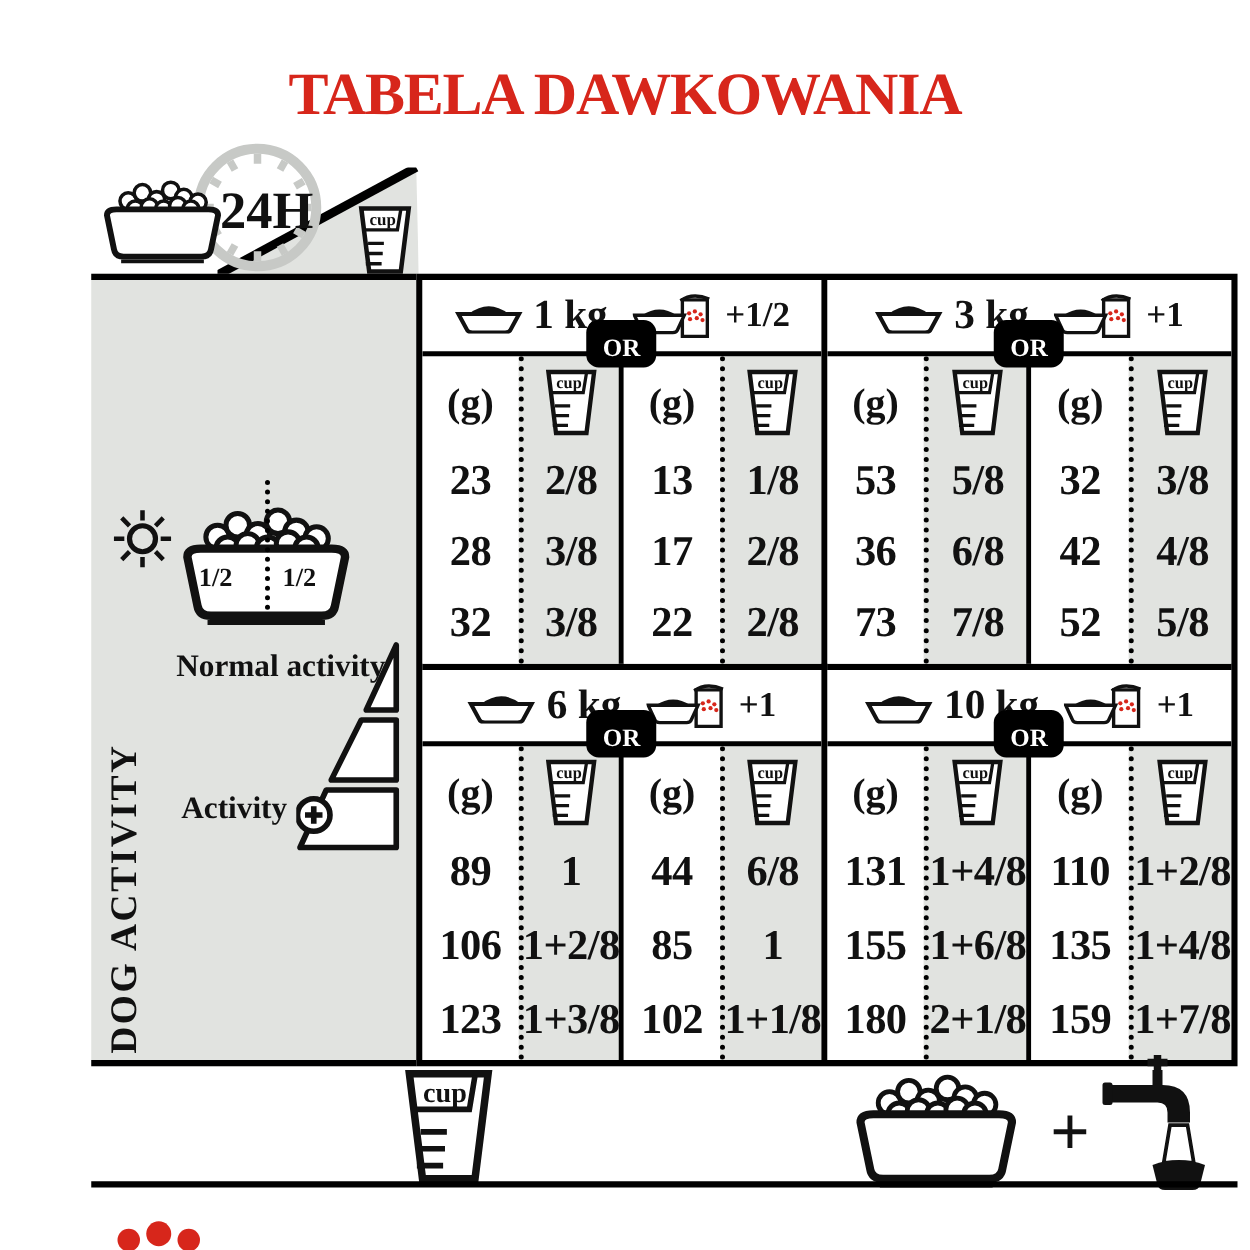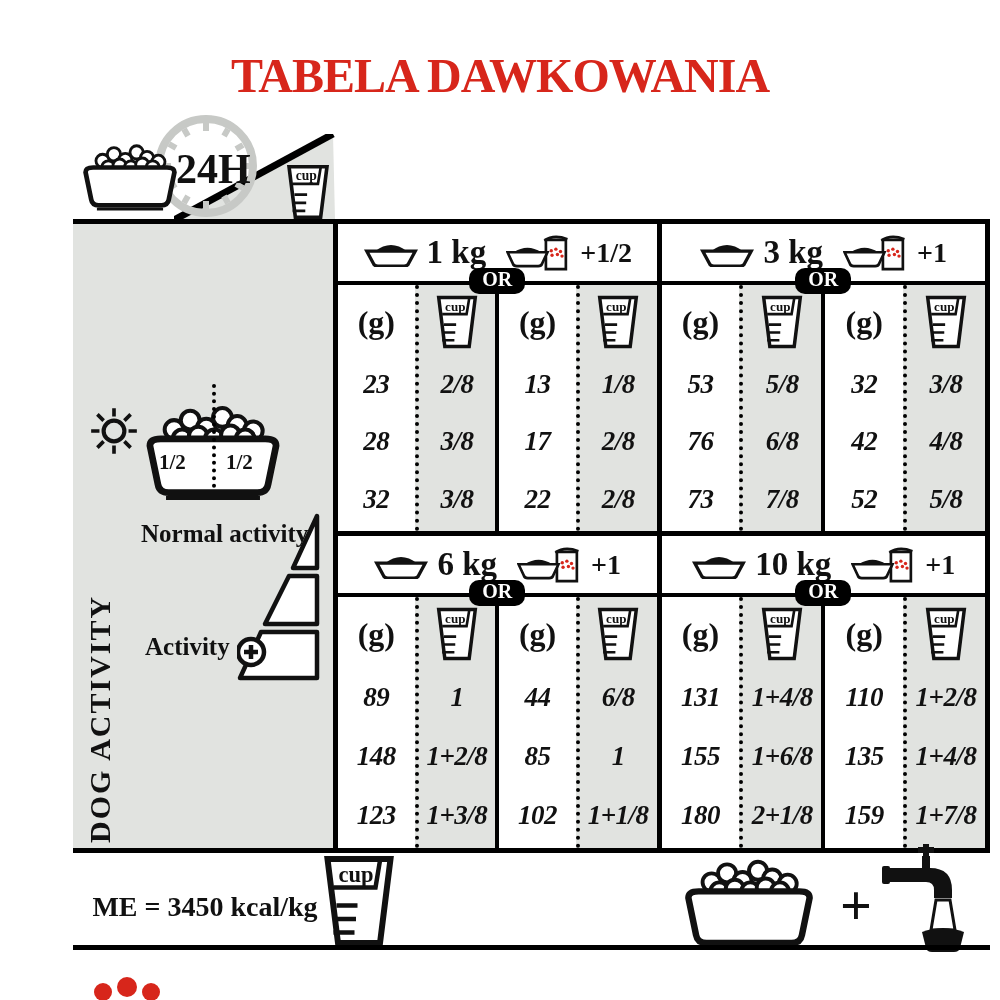--- a/index.html
+++ b/index.html
@@ -36,31 +36,31 @@
   .sec{display:flex;flex-direction:column;min-width:0;min-height:0;}
   .sec.bR{border-right:5px solid #000;}
   .sec.bB{border-bottom:5px solid #000;}
   .strip{height:57px;border-bottom:4px solid #000;position:relative;display:flex;align-items:center;
          justify-content:center;gap:8px;background:#fff;}
   .sbowl{width:56px;height:28px;}
   .pbowl{width:66px;height:40px;margin-left:12px;}
   .wt{font-size:33px;}
   .pq{font-size:28px;}
   .orb{position:absolute;left:50%;bottom:-13px;transform:translateX(-50%);background:#000;color:#fff;
-       font-size:20px;padding:1px 13px 5px;border-radius:10px;line-height:1;z-index:2;}
+       font-size:20px;padding:13px 13px 5px;border-radius:10px;line-height:1;z-index:2;}
   .cols{flex:1;display:flex;min-height:0;}
   .subcol{flex:1;display:flex;min-width:0;}
   .subcol.second{border-left:4px solid #000;}
   .gcol{flex:1;background:#fff;display:flex;flex-direction:column;align-items:center;min-width:0;}
   .cupcol{flex:1;background:#e1e3e0;border-left:4px dotted #000;display:flex;flex-direction:column;
           align-items:center;min-width:0;}
   .chead{height:74px;display:flex;align-items:center;justify-content:center;font-size:32px;}
   .cupico{width:46px;height:54px;}
-  .val{flex:1;display:flex;align-items:center;justify-content:center;font-size:27px;letter-spacing:-0.5px;
-       padding-bottom:6px;font-style:italic;}
+  .val{flex:1;display:flex;align-items:center;justify-content:center;font-size:34px;letter-spacing:-0.5px;
+       padding-bottom:6px;}
   
   .meline{left:90px;top:843px;width:230px;text-align:center;font-size:28px;}
   .bigcup{left:320px;top:806px;width:78px;height:94px;}
   .equiv{left:404px;top:845px;font-size:28px;}
   .fbowl{left:662px;top:806px;width:174px;height:98px;}
   .fplus{left:840px;top:826px;font-size:56px;}
   .tapsvg{left:872px;top:794px;width:100px;height:112px;}
   .fline{left:73px;top:897px;width:917px;height:5px;background:#000;}
   
   .barL{left:0;top:961px;width:64px;height:23px;background:#d7261b;}
@@ -266,21 +266,21 @@
             <use href="#sym-pouchbowl"></use>
           </svg>
         <span class="pq">+1</span>
         <div class="orb">OR</div>
       </div>
       <div class="cols">
         <div class="subcol">
           <div class="gcol">
             <div class="chead">(g)</div>
             <div class="val">53</div>
-            <div class="val">76</div>
+            <div class="val">36</div>
             <div class="val">73</div>
           </div>
           <div class="cupcol">
             <div class="chead">
               <svg class="cupico" viewBox="0 0 52 62">
                 <path d="M5,3 L47,3 L40,59 L12,59 Z" fill="#fff" stroke="#111" stroke-width="4"></path>
                 <path d="M11,34 H25 M10,43 H24 M9,52 H23" stroke="#111" stroke-width="3" fill="none"></path>
                 <path d="M9,22 H37 L40,4" stroke="#111" stroke-width="3" fill="none"></path>
                 <text x="24" y="18" text-anchor="middle" font-size="15" font-weight="bold" fill="#111">cup</text>
               </svg>
@@ -324,21 +324,21 @@
             <use href="#sym-pouchbowl"></use>
           </svg>
         <span class="pq">+1</span>
         <div class="orb">OR</div>
       </div>
       <div class="cols">
         <div class="subcol">
           <div class="gcol">
             <div class="chead">(g)</div>
             <div class="val">89</div>
-            <div class="val">148</div>
+            <div class="val">106</div>
             <div class="val">123</div>
           </div>
           <div class="cupcol">
             <div class="chead">
               <svg class="cupico" viewBox="0 0 52 62">
                 <path d="M5,3 L47,3 L40,59 L12,59 Z" fill="#fff" stroke="#111" stroke-width="4"></path>
                 <path d="M11,34 H25 M10,43 H24 M9,52 H23" stroke="#111" stroke-width="3" fill="none"></path>
                 <path d="M9,22 H37 L40,4" stroke="#111" stroke-width="3" fill="none"></path>
                 <text x="24" y="18" text-anchor="middle" font-size="15" font-weight="bold" fill="#111">cup</text>
               </svg>
@@ -424,21 +424,20 @@
             </div>
             <div class="val">1+2/8</div>
             <div class="val">1+4/8</div>
             <div class="val">1+7/8</div>
           </div>
         </div>
       </div>
     </div>
   </div>
 
-  <div class="abs meline">ME = 3450 kcal/kg</div>
   <svg class="abs bigcup" viewBox="0 0 52 62">
     <path d="M5,3 L47,3 L40,59 L12,59 Z" fill="#fff" stroke="#111" stroke-width="4"></path>
     <path d="M11,34 H25 M10,43 H24 M9,52 H23" stroke="#111" stroke-width="3" fill="none"></path>
     <path d="M9,22 H37 L40,4" stroke="#111" stroke-width="3" fill="none"></path>
     <text x="24" y="18" text-anchor="middle" font-size="15" font-weight="bold" fill="#111">cup</text>
   </svg>
   <svg class="abs fbowl" viewBox="0 0 110 76">
       <use href="#sym-kibblebowl"></use>
     </svg>
   <div class="abs fplus">+</div>

